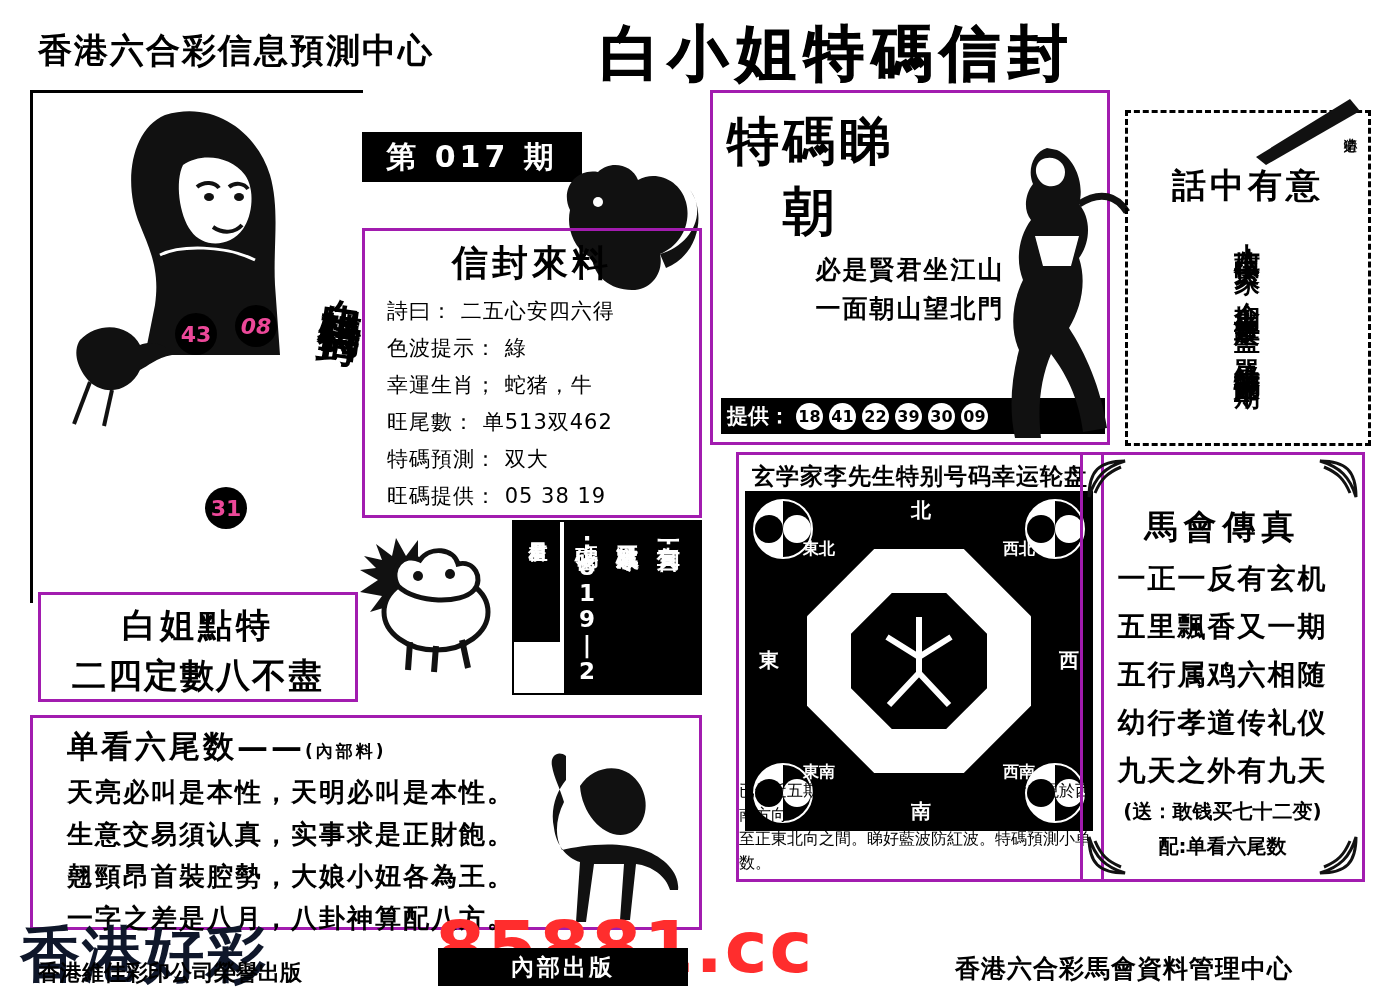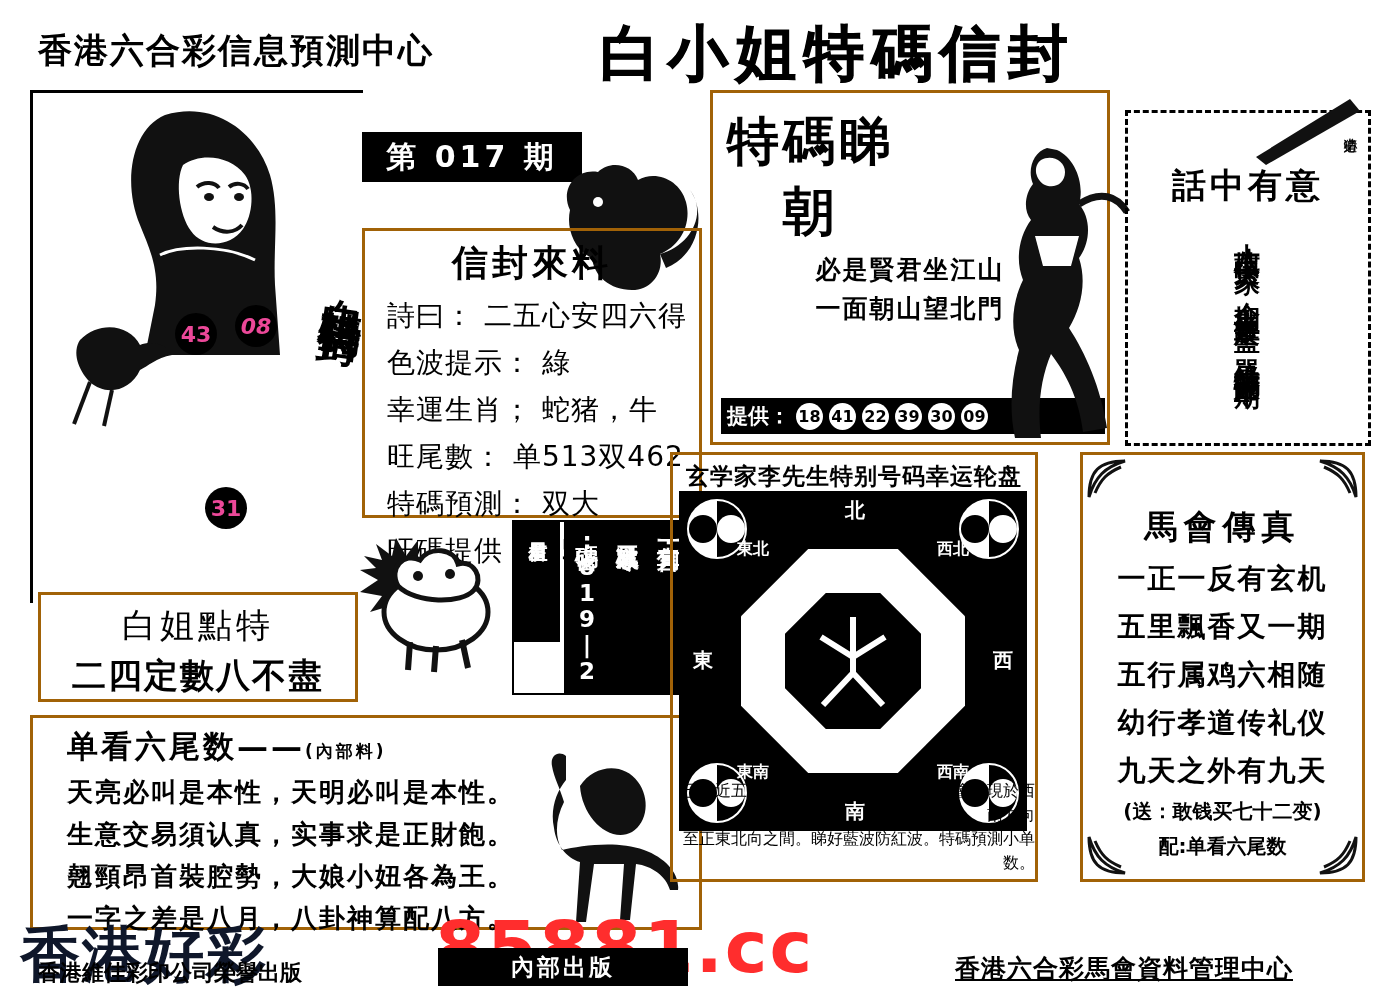--- a/index.html
+++ b/index.html
@@ -9,44 +9,44 @@
     color:#000;overflow:hidden;position:relative;
   }
   .page{position:absolute;left:0;top:0;width:1388px;height:1006px;}
   .abs{position:absolute;}
   
   .hdr-left{left:38px;top:28px;font-size:34px;font-weight:bold;letter-spacing:2px;
     font-family:"DejaVu Sans","Liberation Sans",sans-serif;}
   .hdr-title{left:600px;top:14px;font-size:60px;font-weight:bold;letter-spacing:8px;
     -webkit-text-stroke:1px #000;}
   
-  .frame{border:3px solid #a16207;box-sizing:border-box;}
+  .frame{border:3px solid #a21caf;box-sizing:border-box;}
   .frame2{border:2px solid #000;box-sizing:border-box;}
   
   .portrait-box{left:30px;top:90px;width:330px;height:510px;border-left:3px solid #000;border-top:3px solid #000;}
   .portrait{left:105px;top:105px;width:200px;height:250px;}
   .ball{border-radius:50%;background:#000;color:#ec4899;display:flex;align-items:center;justify-content:center;
     font-weight:bold;font-size:22px;}
   .ball43{left:175px;top:313px;width:42px;height:42px;}
   .ball08{left:235px;top:305px;width:42px;height:42px;font-style:italic;}
   .ball31{left:205px;top:487px;width:42px;height:42px;}
   .vert-title{left:268px;top:255px;width:110px;font-size:42px;font-weight:bold;
     writing-mode:vertical-rl;text-orientation:upright;letter-spacing:4px;
     transform:rotate(8deg);transform-origin:top left;}
   
   .bj-box{left:38px;top:592px;width:320px;height:110px;}
-  .bj-l1{font-size:34px;font-weight:normal;text-align:center;margin-top:8px;letter-spacing:4px;}
+  .bj-l1{font-size:34px;font-weight:bold;text-align:center;margin-top:8px;letter-spacing:4px;}
   .bj-l2{font-size:34px;font-weight:bold;text-align:center;margin-top:4px;letter-spacing:2px;}
   
   .issue-box{left:362px;top:132px;width:220px;height:50px;background:#000;color:#fff;
     display:flex;align-items:center;justify-content:center;font-size:30px;font-weight:bold;letter-spacing:4px;}
   
   .xf-box{left:362px;top:228px;width:340px;height:290px;}
   .xf-title{font-size:36px;font-weight:bold;text-align:center;margin-top:8px;letter-spacing:4px;}
-  .xf-row{font-size:28px;margin:9px 0 0 22px;letter-spacing:1px;}
+  .xf-row{font-size:21px;margin:9px 0 0 22px;letter-spacing:1px;}
   
   .mh-box{left:30px;top:715px;width:672px;height:215px;}
   .mh-title{font-size:31px;font-weight:bold;margin:8px 0 0 34px;letter-spacing:3px;}
   .mh-sub{font-size:17px;}
   .mh-line{font-size:26px;font-weight:bold;margin:7px 0 0 34px;letter-spacing:2px;}
   
   .tm-box{left:710px;top:90px;width:400px;height:355px;}
   .tm-title{font-size:52px;font-weight:bold;letter-spacing:4px;margin:14px 0 0 14px;}
   .tm-title2{font-size:52px;font-weight:bold;margin:0 0 0 70px;}
   .tm-poem{font-size:25px;font-weight:bold;text-align:center;margin-top:6px;letter-spacing:2px;}
@@ -54,24 +54,24 @@
     display:flex;align-items:center;font-size:21px;font-weight:bold;padding-left:6px;box-sizing:border-box;}
   .num-ball{width:27px;height:27px;border-radius:50%;background:#fff;color:#000;display:inline-flex;
     align-items:center;justify-content:center;font-size:16px;font-weight:bold;margin-left:6px;}
   
   .stamp{left:1125px;top:110px;width:240px;height:330px;border:3px dashed #000;}
   .stamp-title{font-size:34px;font-weight:bold;text-align:center;margin-top:50px;letter-spacing:4px;}
   .stamp-body{font-size:26px;font-weight:bold;writing-mode:vertical-rl;text-orientation:upright;
     margin:14px auto 0 auto;height:210px;letter-spacing:4px;}
   .stamp-small{font-size:14px;writing-mode:vertical-rl;text-orientation:upright;position:absolute;right:8px;top:14px;}
   
-  .wheel-box{left:670px;top:452px;width:368px;height:430px;}
+  .wheel-box{left:736px;top:452px;width:368px;height:430px;}
   .wheel-title{font-size:23px;font-weight:bold;text-align:center;margin-top:6px;letter-spacing:1px;}
   .wheel-canvas{position:absolute;left:6px;top:36px;width:348px;height:340px;background:#000;}
-  .wheel-foot{position:absolute;left:0;bottom:4px;width:100%;text-align:right;font-size:16px;line-height:1.5;}
+  .wheel-foot{position:absolute;left:0;bottom:4px;width:100%;text-align:left;font-size:16px;line-height:1.5;}
   .dir{position:absolute;color:#fff;font-size:20px;font-weight:bold;}
   .taiji{position:absolute;width:56px;height:56px;border-radius:50%;
     background:linear-gradient(90deg,#fff 50%,#000 50%);border:2px solid #fff;}
   .taiji:before,.taiji:after{content:"";position:absolute;width:28px;height:28px;border-radius:50%;}
   .taiji:before{background:#000;left:0;top:14px;}
   .taiji:after{background:#fff;right:0;top:14px;}
   .octa{position:absolute;left:62px;top:22px;width:224px;height:224px;background:#fff;
     clip-path:polygon(30% 0,70% 0,100% 30%,100% 70%,70% 100%,30% 100%,0 70%,0 30%);}
   .octa-in{position:absolute;left:44px;top:44px;width:136px;height:136px;background:#000;
     clip-path:polygon(30% 0,70% 0,100% 30%,100% 70%,70% 100%,30% 100%,0 70%,0 30%);}
@@ -83,21 +83,21 @@
   .corner{position:absolute;width:40px;height:40px;}
   
   .wm{left:20px;top:915px;font-size:60px;font-weight:bold;color:#0f172a;letter-spacing:2px;
     font-family:"DejaVu Sans","Liberation Sans",sans-serif;}
   .wm2{left:435px;top:905px;font-size:72px;font-weight:bold;color:#ff2d2d;letter-spacing:2px;}
   .foot-left{left:38px;top:958px;font-size:22px;font-weight:bold;}
   .foot-blk1{left:438px;top:948px;width:250px;height:38px;background:#000;color:#fff;
     display:flex;align-items:center;justify-content:center;font-size:23px;font-weight:bold;letter-spacing:3px;}
   .foot-blk2{left:740px;top:948px;width:200px;height:38px;background:#000;color:#fff;
     display:flex;align-items:center;justify-content:center;font-size:23px;font-weight:bold;letter-spacing:3px;}
-  .foot-right{left:955px;top:952px;font-size:25px;font-weight:bold;letter-spacing:1px;text-decoration:underline;}
+  .foot-right{left:955px;top:952px;font-size:25px;font-weight:bold;letter-spacing:1px;}
 </style>
 </head>
 <body>
 
 <div class="page">
 
   <div class="abs hdr-left">香港六合彩信息預測中心</div>
   <div class="abs hdr-title">白小姐特碼信封</div>
 
   <div class="abs portrait-box"></div>

